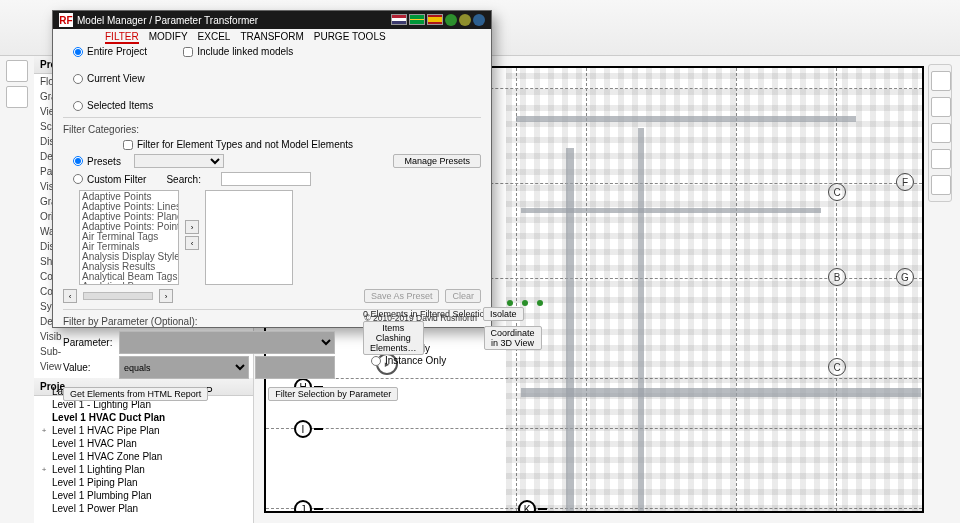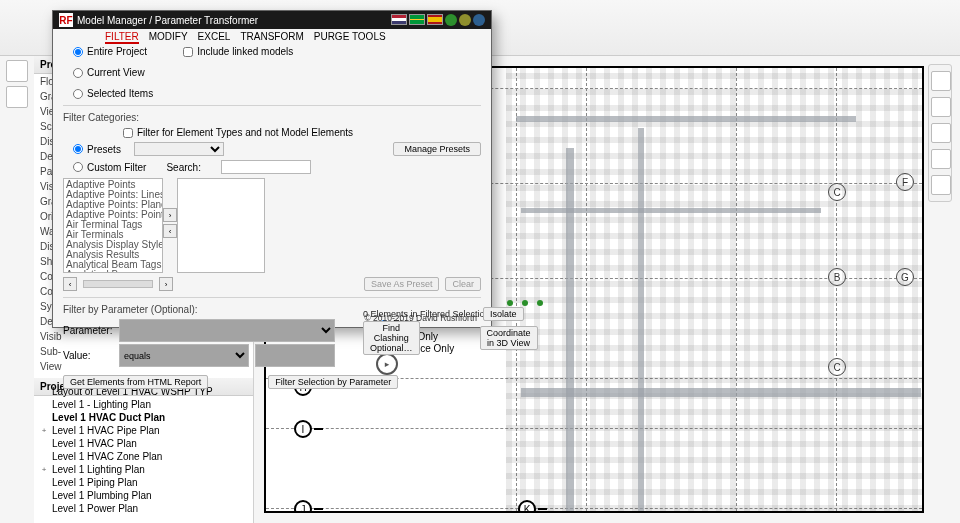--- a/index.html
+++ b/index.html
@@ -73,31 +73,31 @@
   .tab-strip { display:flex; gap:10px; padding:2px 8px; font-size:9px;margin-left:44px; }
   .tab-strip .tab { color:#000; cursor:default;}
   .tab-strip .tab.active{ color:#c00; border-bottom:2px solid #c00; }
   .top-row { display:flex; justify-content:space-between; align-items:flex-start; padding:2px 8px 0 8px; font-size:9px;}
   .top-row .sel-label{ color:#333;}
   .top-row .btn-row{ display:flex; gap:6px;}
   .btn { background:#f0f0f0; border:1px solid #b5b5b5; padding:1px 6px; font-size:9px; border-radius:2px;}
   .btn-wide { padding:1px 10px;}
   .body { flex:1; padding:0 10px 4px 10px; display:flex; flex-direction:column; gap:4px;}
   .group-label { color:#444; }
-  .radio-col { display:flex; flex-direction:column; gap:10px; padding-left:10px;}
+  .radio-col { display:flex; flex-direction:column; gap:16px; padding-left:10px;}
   .radio-item,.check-item { display:flex; align-items:center; gap:4px;}
   .radio-item input,.check-item input{ width:10px;height:10px;}
   .hr { border-top:1px solid #d2d2d2; margin:2px 0;}
   .presets-line { display:flex; align-items:center; gap:13px;}
   .listbox {
     width:100px; height:95px; background:#fff; border:1px solid #b7b7b7;
     overflow:hidden; padding:1px 2px; font-size:8px; line-height:10px; color:#555;
   }
   .listbox div{ white-space:nowrap;}
-  .cat-row { display:flex; align-items:flex-start; }
+  .cat-row { display:flex; align-items:flex-start; gap:6px;margin-left:16px;}
   .move-btns { display:flex; flex-direction:column; gap:2px; margin-top:30px;}
   .move-btns .mv { width:14px;height:14px;border:1px solid #aaa;background:#eee;display:flex;align-items:center;justify-content:center;font-size:8px;}
   .savepreset-row{ display:flex; gap:6px; justify-content:flex-end; padding-right:0;}
   .savepreset-row .btn{ color:#999;}
   .param-grid{ display:grid; grid-template-columns:50px 130px 80px; gap:2px 6px; align-items:center;}
   .param-grid select,.param-grid input{ font-size:9px;height:23px;border:1px solid #b7b7b7;background:#a3a3a3;}
   .radio-stack-right{ display:flex; flex-direction:column; gap:1px; margin-left:20px;}
   .foot-row{ display:flex; gap:20px; margin-top:4px;}
   .statusline{ position:absolute; left:310px; top:298px; font-size:9px; color:#222;}
   .foot-btns-outer{
@@ -354,21 +354,21 @@
       <div class="mv" style="width:14px;height:14px;border:1px solid #aaa;background:#eee;display:flex;align-items:center;justify-content:center;font-size:8px">›</div>
       <div class="savepreset-row" style="margin-left:auto">
         <button class="btn">Save As Preset</button>
         <button class="btn">Clear</button>
       </div>
     </div>
 
     <div class="hr"></div>
     <span class="group-label">Filter by Parameter (Optional):</span>
 
-    <div style="display:flex; gap:24px;">
+    <div style="display:flex; gap:16px;">
       <div class="param-grid">
         <span>Parameter:</span>
         <select style="grid-column:2/4"></select>
         <span>Value:</span>
         <select><option>equals</option></select>
         <input type="text" style="">
       </div>
       <div class="radio-stack-right">
         <label class="radio-item">
             <input type="radio" checked="" style="">
@@ -386,18 +386,18 @@
     </div>
 
     <div class="foot-row">
       <button class="btn">Get Elements from HTML Report</button>
       <button class="btn" style="margin-left:40px">Filter Selection by Parameter</button>
     </div>
   </div>
 
   <span class="statusline">0 Elements in Filtered Selection</span>
   <div class="foot-btns-outer">
-    <button class="btn">Find Clashing Optional…</button>
+    <button class="btn">Items Clashing Elements…</button>
     <button class="btn">Coordinate in 3D View</button>
     <button class="btn" style="position:absolute; left:120px; top:-14px">Isolate</button>
   </div>
   <span class="copyright">© 2010-2019 David Rushforth</span>
 </div>
 
 </body></html>

